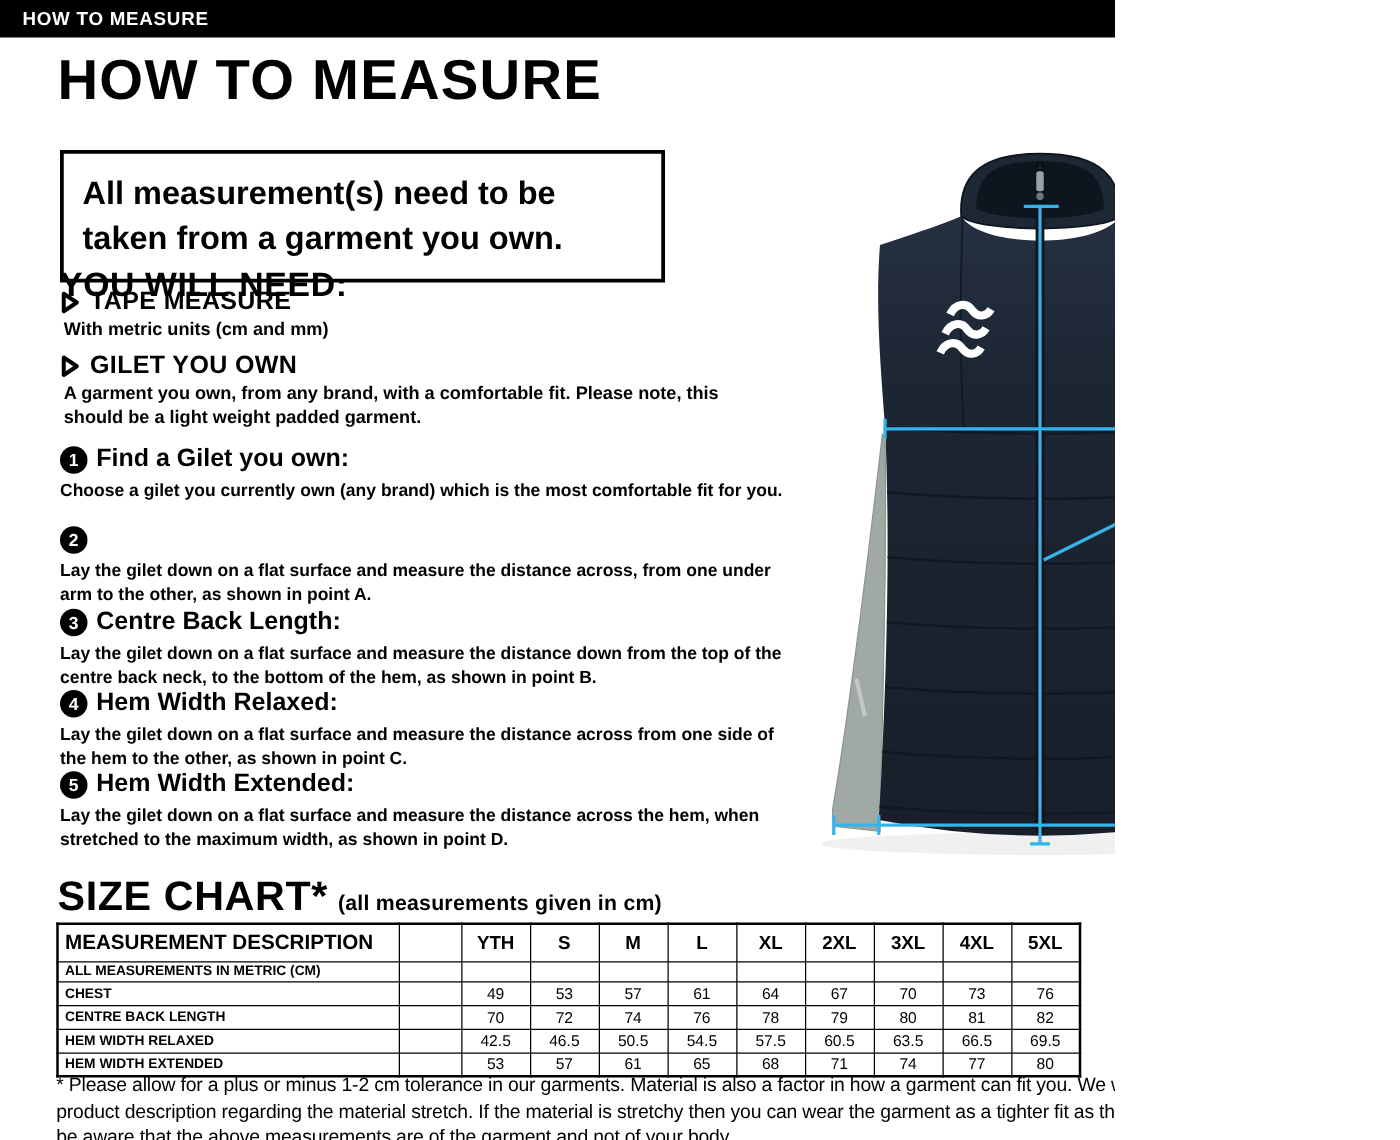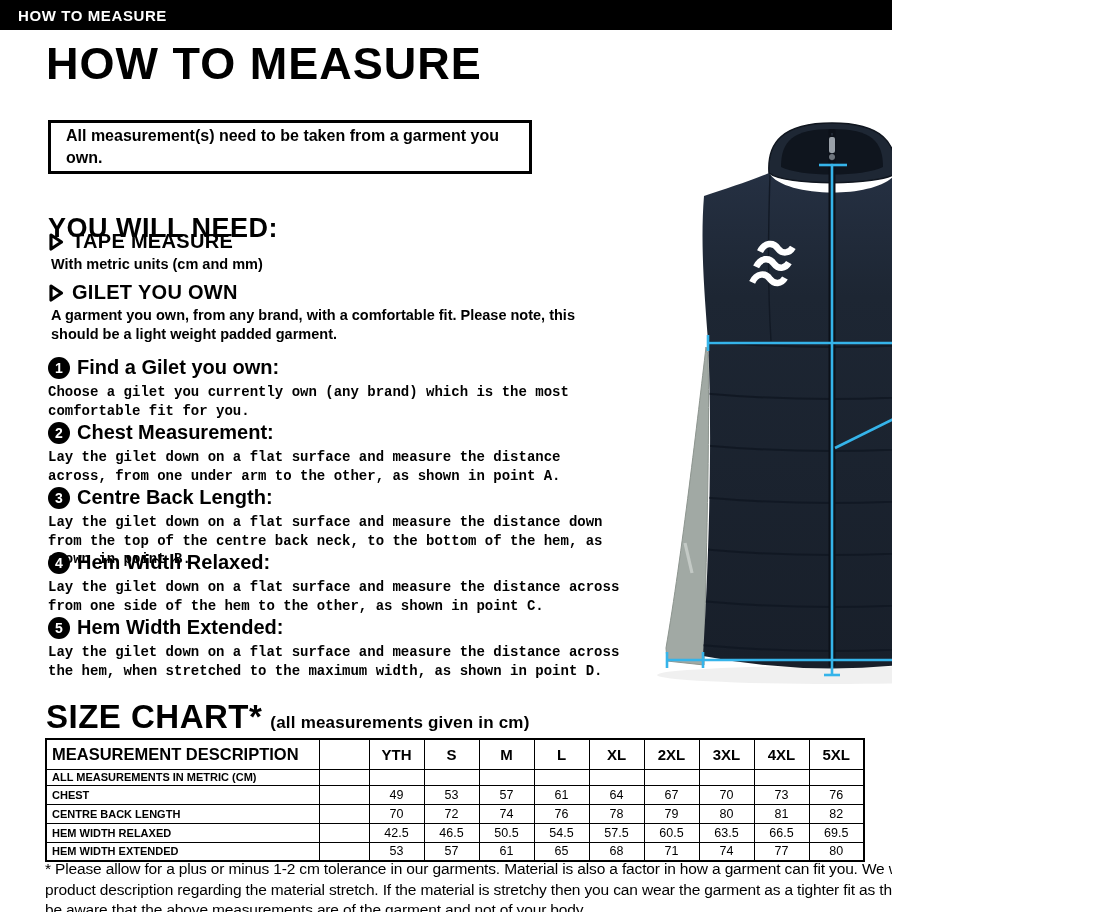--- a/index.html
+++ b/index.html
@@ -10,37 +10,37 @@
   .topbar{position:absolute;left:0;top:0;width:1120px;height:30px;background:#000;
           display:flex;align-items:center;justify-content:space-between;}
   .topbar-title{color:#fff;font-size:15px;font-weight:800;letter-spacing:.6px;margin-left:18px;}
   .brand{display:flex;flex-direction:column;align-items:center;margin-right:12px;line-height:1;}
   .brand-word{color:#fff;font-size:6.5px;font-weight:700;letter-spacing:1.2px;margin-top:1px;}
 
   
   .main-title{position:absolute;left:46px;top:38px;margin:0;font-size:45px;font-weight:800;letter-spacing:1px;}
 
   .notice{position:absolute;left:48px;top:120px;width:448px;border:3px solid #000;
-          padding:2px 15px;font-size:16px;font-weight:700;line-height:1.38;}
+          padding:14px 15px;font-size:26px;font-weight:700;line-height:1.38;}
 
   .ywn-heading{position:absolute;left:48px;top:213px;margin:0;font-size:27px;font-weight:700;letter-spacing:.5px;}
 
   .needs{position:absolute;left:48px;top:230px;width:565px;}
   .need{margin-bottom:7px;}
   .need-row{display:flex;align-items:center;gap:8px;}
   .need-title{font-size:20px;font-weight:800;letter-spacing:.3px;}
   .need-desc{font-size:14.5px;font-weight:700;line-height:19px;margin-left:3px;margin-top:2px;}
 
   .steps{position:absolute;left:48px;top:356px;width:578px;}
   .step{height:65px;}
   .step-row{display:flex;align-items:center;gap:7px;}
   .step-num{width:22px;height:22px;border-radius:50%;background:#000;color:#fff;
             font-size:14px;font-weight:800;display:flex;align-items:center;justify-content:center;flex:0 0 22px;}
   .step-title{font-size:20px;font-weight:700;}
-  .step-desc{font-size:14px;font-weight:700;line-height:18.5px;margin-top:4px;font-family:Liberation Mono, monospace;}
+  .step-desc{font-size:14px;font-weight:700;line-height:18.5px;margin-top:4px;}
 
   
   .sc-heading{position:absolute;left:46px;top:698px;margin:0;font-size:33px;font-weight:800;letter-spacing:.5px;}
   .sc-sub{font-size:17px;font-weight:800;letter-spacing:.2px;margin-left:8px;}
 
   table.size-table{position:absolute;left:45px;top:738px;width:818px;border-collapse:collapse;
                    table-layout:fixed;border:2.5px solid #000;}
   .size-table th,.size-table td{border:1.5px solid #000;padding:0 5px;overflow:hidden;white-space:nowrap;}
   .size-table tr.hdr{height:30px;}
   .size-table tr.hdr .desc{font-size:16.5px;font-weight:800;text-align:left;}
@@ -107,21 +107,20 @@
       <div class="step-row">
         <span class="step-num">1</span>
         <span class="step-title">Find a Gilet you own:</span>
       </div>
       <div class="step-desc">Choose a gilet you currently own  (any brand) which is the most comfortable fit for you.</div>
     </div>
 
     <div class="step">
       <div class="step-row">
         <span class="step-num">2</span>
-        <span class="step-title">Chest Measurement:</span>
       </div>
       <div class="step-desc">Lay the gilet down on a flat surface and measure the distance across, from one under arm to the other, as shown in point A.</div>
     </div>
 
     <div class="step">
       <div class="step-row">
         <span class="step-num">3</span>
         <span class="step-title">Centre Back Length:</span>
       </div>
       <div class="step-desc">Lay the gilet down on a flat surface and measure the distance down from the top of the centre back  neck, to the bottom of the hem, as shown in point B.</div>

